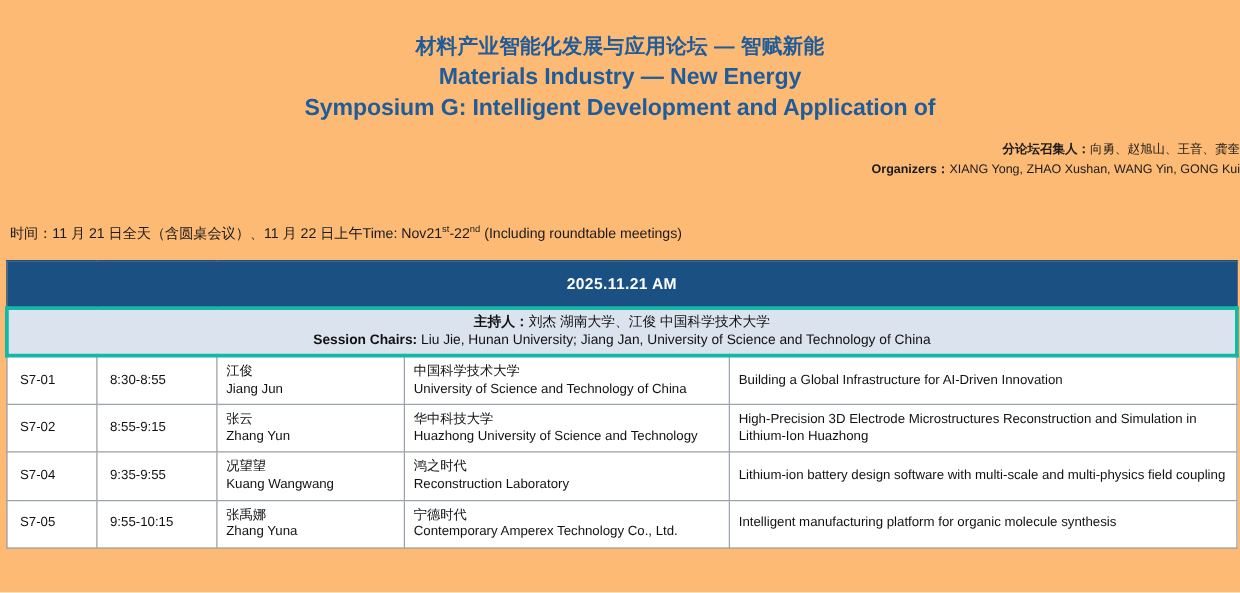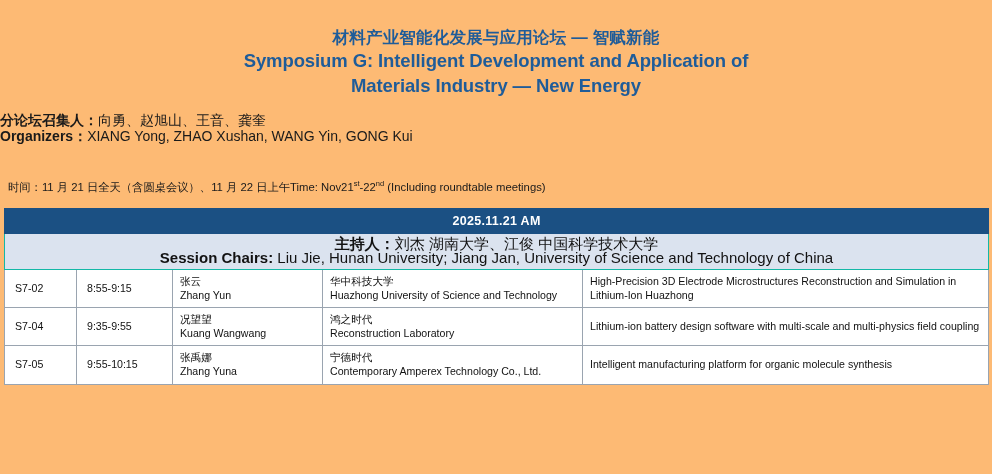--- a/index.html
+++ b/index.html
@@ -27,23 +27,23 @@
   }
   .title-en {
     color: #1f5c99;
     font-size: 18.5px;
     font-weight: bold;
     line-height: 25px;
     letter-spacing: -.1px;
   }
   .organizers {
     margin-top: 14px;
-    text-align: left;
+    text-align: right;
     color: #1a1a1a;
-    font-size: 14px;
+    font-size: 10px;
     line-height: 16px;
   }
   .organizers .lbl { font-weight: bold; }
 
   
   .info-line {
     position: absolute;
     top: 180px; left: 8px; right: 8px;
     display: flex;
     align-items: flex-start;
@@ -68,33 +68,33 @@
     padding: 0;
     vertical-align: middle;
   }
 
   .row-session td {
     background: #1b5083;
     color: #ffffff;
     text-align: center;
     font-size: 12.5px;
     font-weight: bold;
-    height: 25px;
+    height: 38px;
     border: 1px solid #1b5083;
     letter-spacing: .3px;
   }
 
   .row-chairs td {
     background: #dbe3ef;
     color: #121212;
     text-align: center;
-    font-size: 15px;
+    font-size: 11px;
     line-height: 14px;
     padding: 3px 4px 4px;
-    border: 1px solid #14b8a6;
+    border: 3px solid #14b8a6;
   }
   .row-chairs .b { font-weight: bold; }
 
   .row-colhead td {
     background: #fae3d2;
     font-size: 11px;
     height: 21px;
     padding: 0 6px;
     color: #111;
   }
@@ -113,22 +113,22 @@
   .en { display: block; }
   .nowrap { white-space: nowrap; }
 </style>
 </head>
 <body>
 
 <div class="page">
 
   <div class="title-block">
     <div class="title-cn">材料产业智能化发展与应用论坛 — 智赋新能</div>
+    <div class="title-en">Materials Industry — New Energy</div>
     <div class="title-en">Symposium G: Intelligent Development and Application of</div>
-    <div class="title-en">Materials Industry — New Energy</div>
 
     <div class="organizers">
       <div><span class="lbl">分论坛召集人：</span><span>向勇、赵旭山、王音、龚奎</span></div>
       <div><span class="lbl">Organizers：</span><span>XIANG Yong, ZHAO Xushan, WANG Yin, GONG Kui</span></div>
     </div>
   </div>
 
   <div class="info-line">
     <span class="info-time nowrap"><span>时间：11 月 21 日全天（含圆桌会议）、11 月 22 日上午</span><span>Time: Nov21</span><sup>st</sup><span>-22</span><sup>nd</sup><span> (Including roundtable meetings)</span></span>
     <span class="info-gap"></span>
@@ -148,20 +148,33 @@
       </tr>
 
       <tr class="row-chairs">
         <td colspan="5">
           <div><span class="b">主持人：</span><span>刘杰 湖南大学、江俊 中国科学技术大学</span></div>
           <div><span class="b">Session Chairs:</span><span> Liu Jie, Hunan University; Jiang Jan, University of Science and Technology of China</span></div>
         </td>
       </tr>
 
 
+      <tr class="data">
+        <td class="c-no">S7-01</td>
+        <td class="c-time">8:30-8:55</td>
+        <td>
+          <span class="cn">江俊</span>
+          <span class="en">Jiang Jun</span>
+        </td>
+        <td>
+          <span class="cn">中国科学技术大学</span>
+          <span class="en">University of Science and Technology of China</span>
+        </td>
+        <td>Building a Global Infrastructure for AI-Driven Innovation</td>
+      </tr>
 
       <tr class="data">
         <td class="c-no">S7-02</td>
         <td class="c-time">8:55-9:15</td>
         <td>
           <span class="cn">张云</span>
           <span class="en">Zhang Yun</span>
         </td>
         <td>
           <span class="cn">华中科技大学</span>

